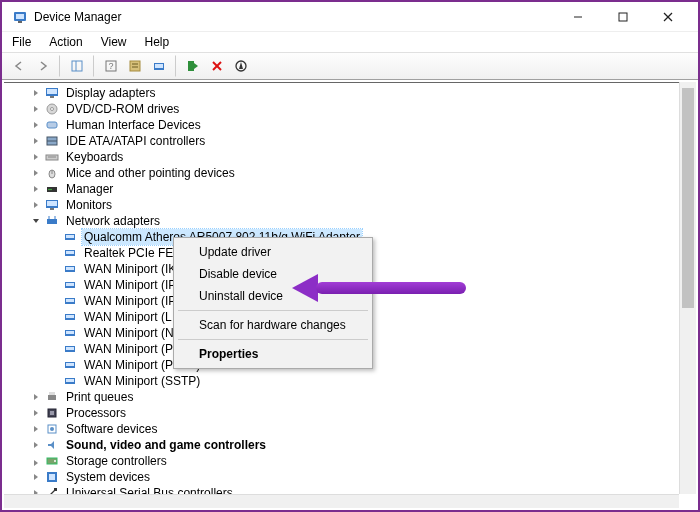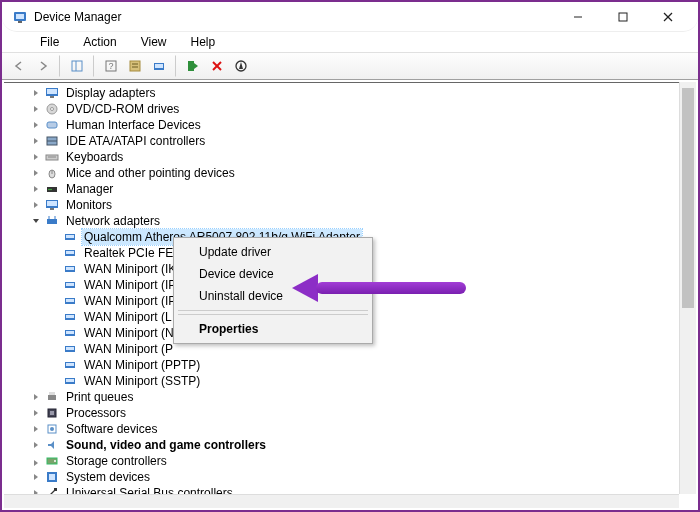--- a/index.html
+++ b/index.html
@@ -13,34 +13,32 @@
     position: relative;
     overflow: hidden;
   }
   .titlebar {
     height: 30px;
     display: flex;
     align-items: center;
     padding: 0 8px 0 10px;
     background: #fff;
     border-bottom: 1px solid #eee;
-    border-radius: 15px;
   }
   .titlebar .icon { width: 16px; height: 16px; margin-right: 6px; }
   .titlebar .title { flex: 1; font-size: 12px; }
   .winbtns { display: flex; gap: 0; }
   .winbtn { width: 45px; height: 28px; display: flex; align-items: center; justify-content: center; }
   .menubar {
     height: 20px;
     display: flex;
-    gap: 24px;
+    gap: 18px;
     padding: 0 10px;
     align-items: center;
     font-size: 12px;
-    margin-left: 28px;
   }
   .menubar span { cursor: default; }
   .toolbar {
     height: 28px;
     border-top: 1px solid #e0e0e0;
     border-bottom: 1px solid #a0a0a0;
     display: flex;
     align-items: center;
     padding: 0 6px;
     gap: 2px;
@@ -559,23 +557,24 @@
     </div>
 </div>
 
 <div class="scrollbar-v">
   <div class="thumb" style="top:6px;height:220px"></div>
 </div>
 <div class="scrollbar-h"></div>
 
 <div class="context-menu" id="ctx" style="left: 171px; top: 235px;">
     <div class="mi">Update driver</div>
-    <div class="mi">Device device</div>
+    <div class="mi">Disable device</div>
     <div class="mi">Uninstall device</div>
     <hr>
+    <div class="mi">Scan for hardware changes</div>
     <hr>
     <div class="mi bold">Properties</div>
   </div>
 
 <div class="arrow-annotation" style="left:290px;top:272px;width:180px;height:28px;">
   <div class="arrow-head" style="left:0;top:0"></div>
   <div class="arrow-line" style="left:24px;top:8px;width:150px"></div>
 </div>
 
 </body></html>

